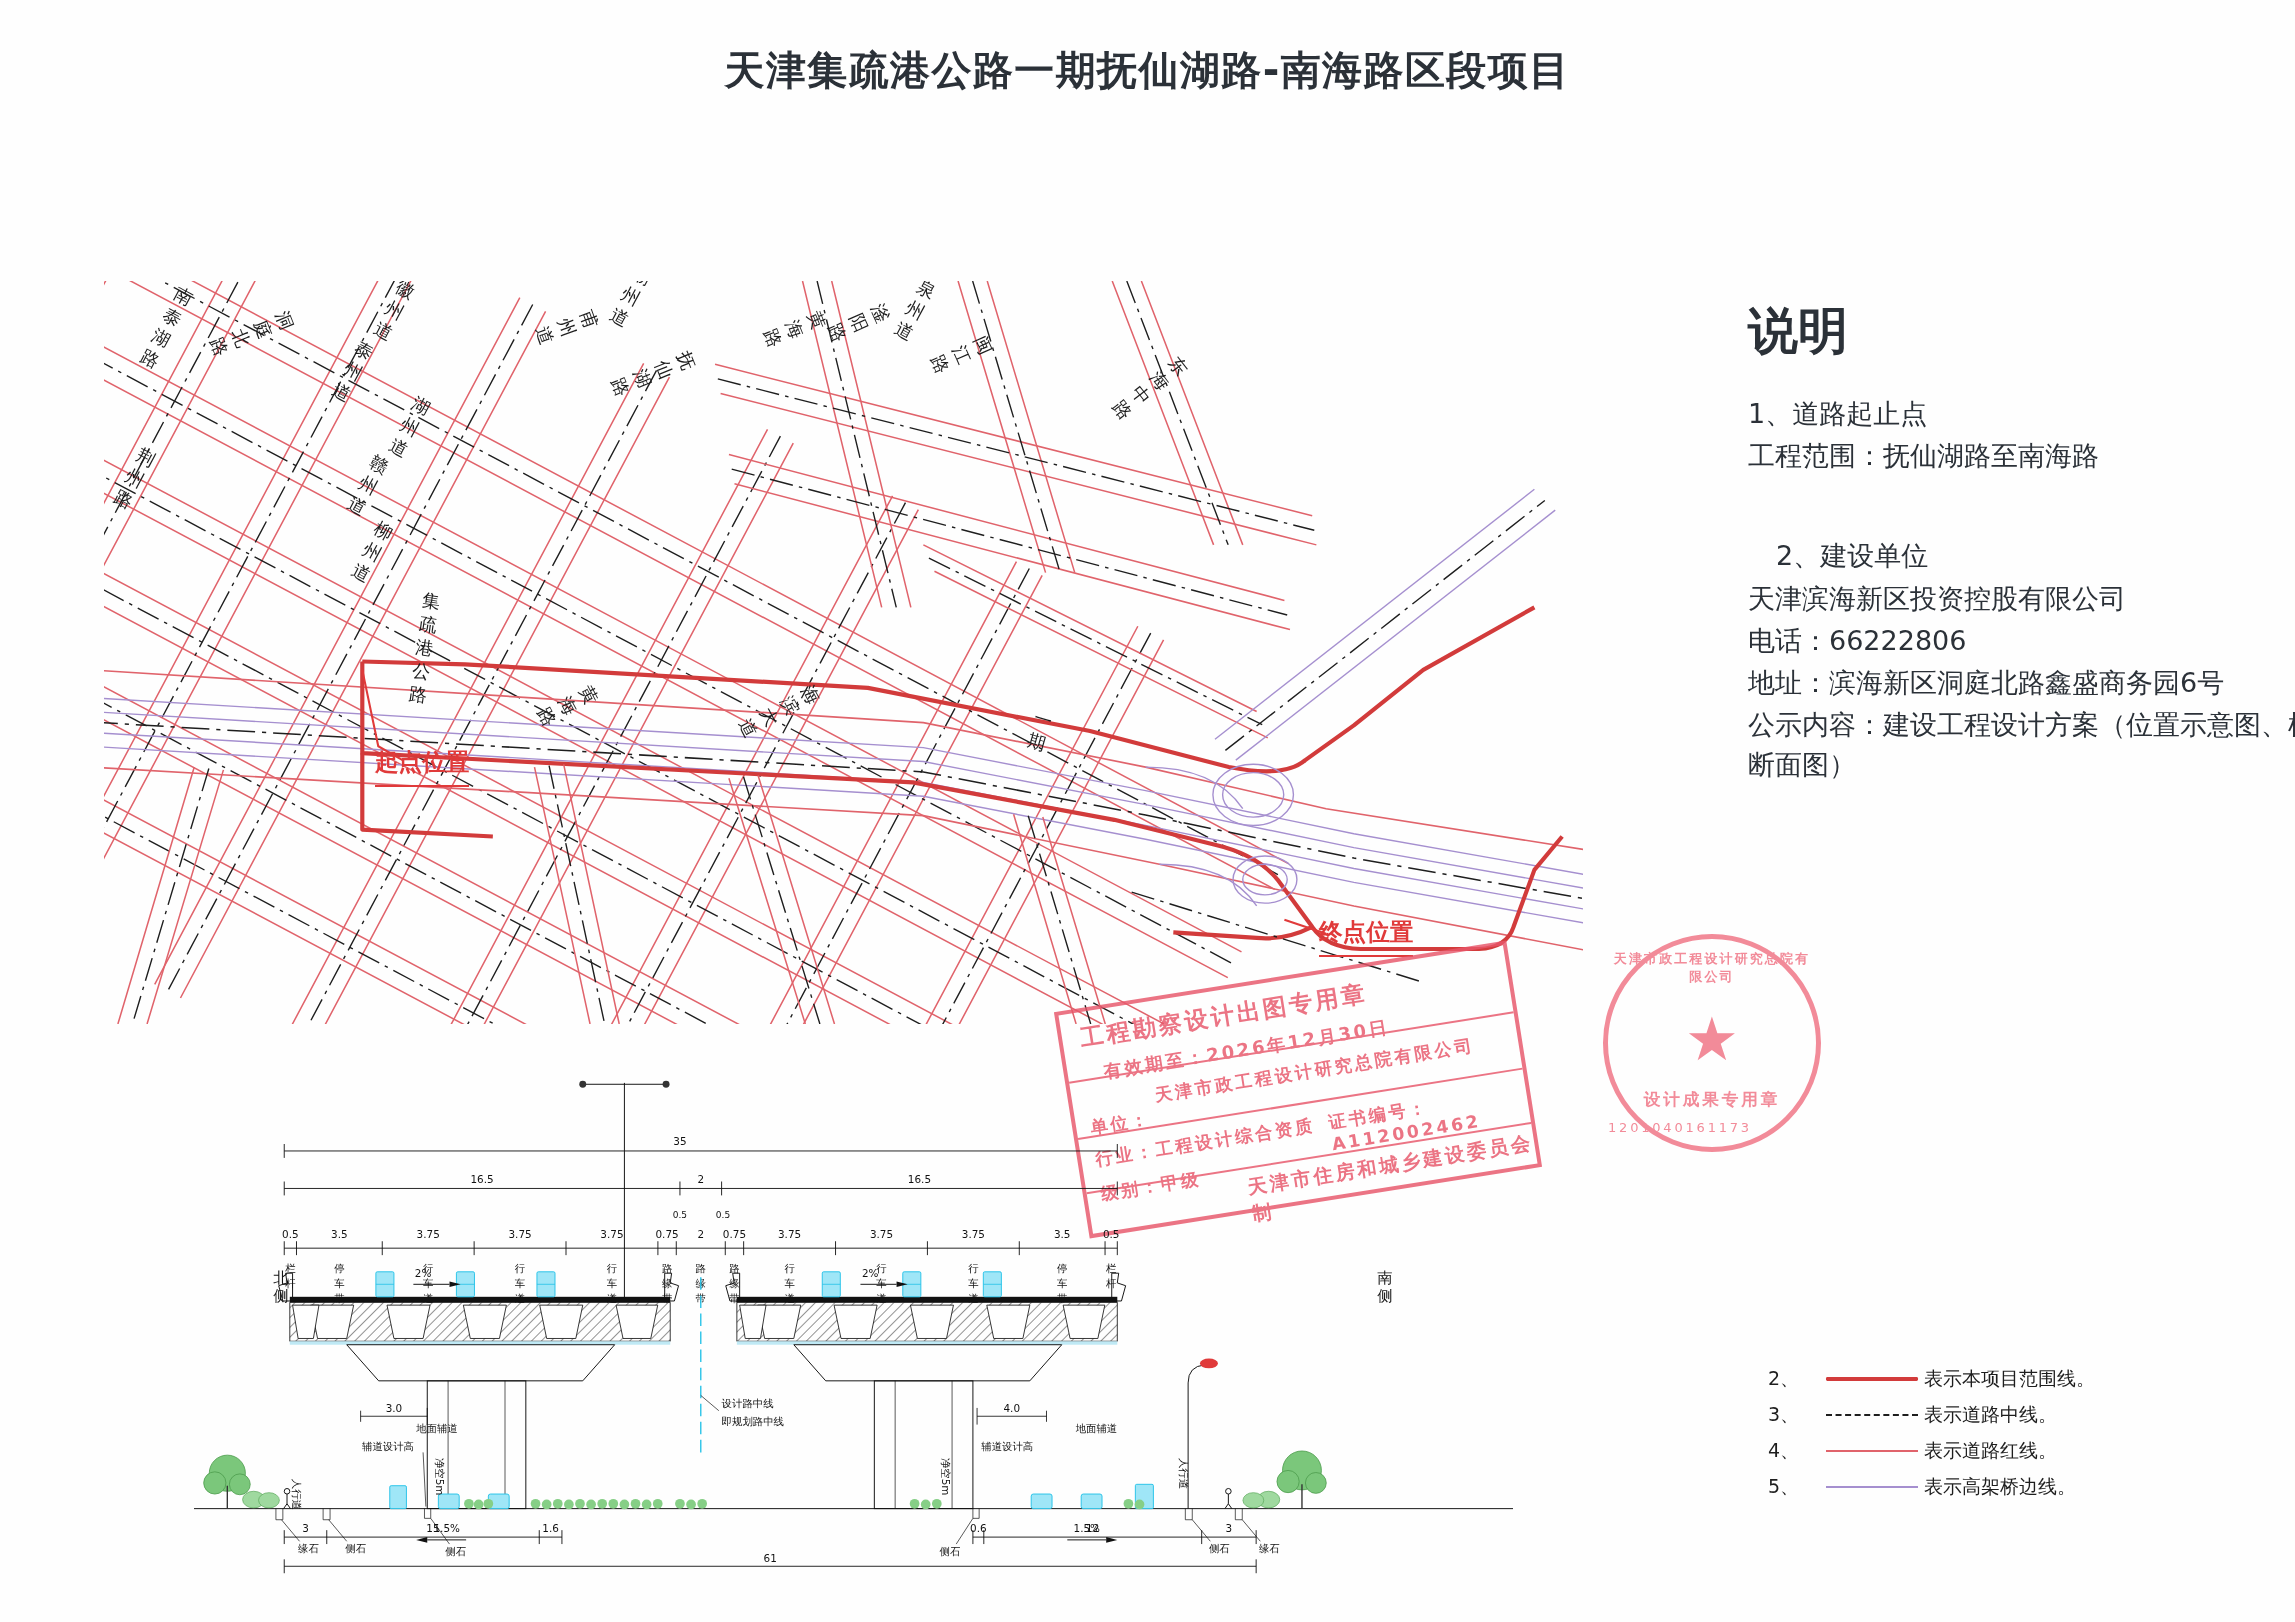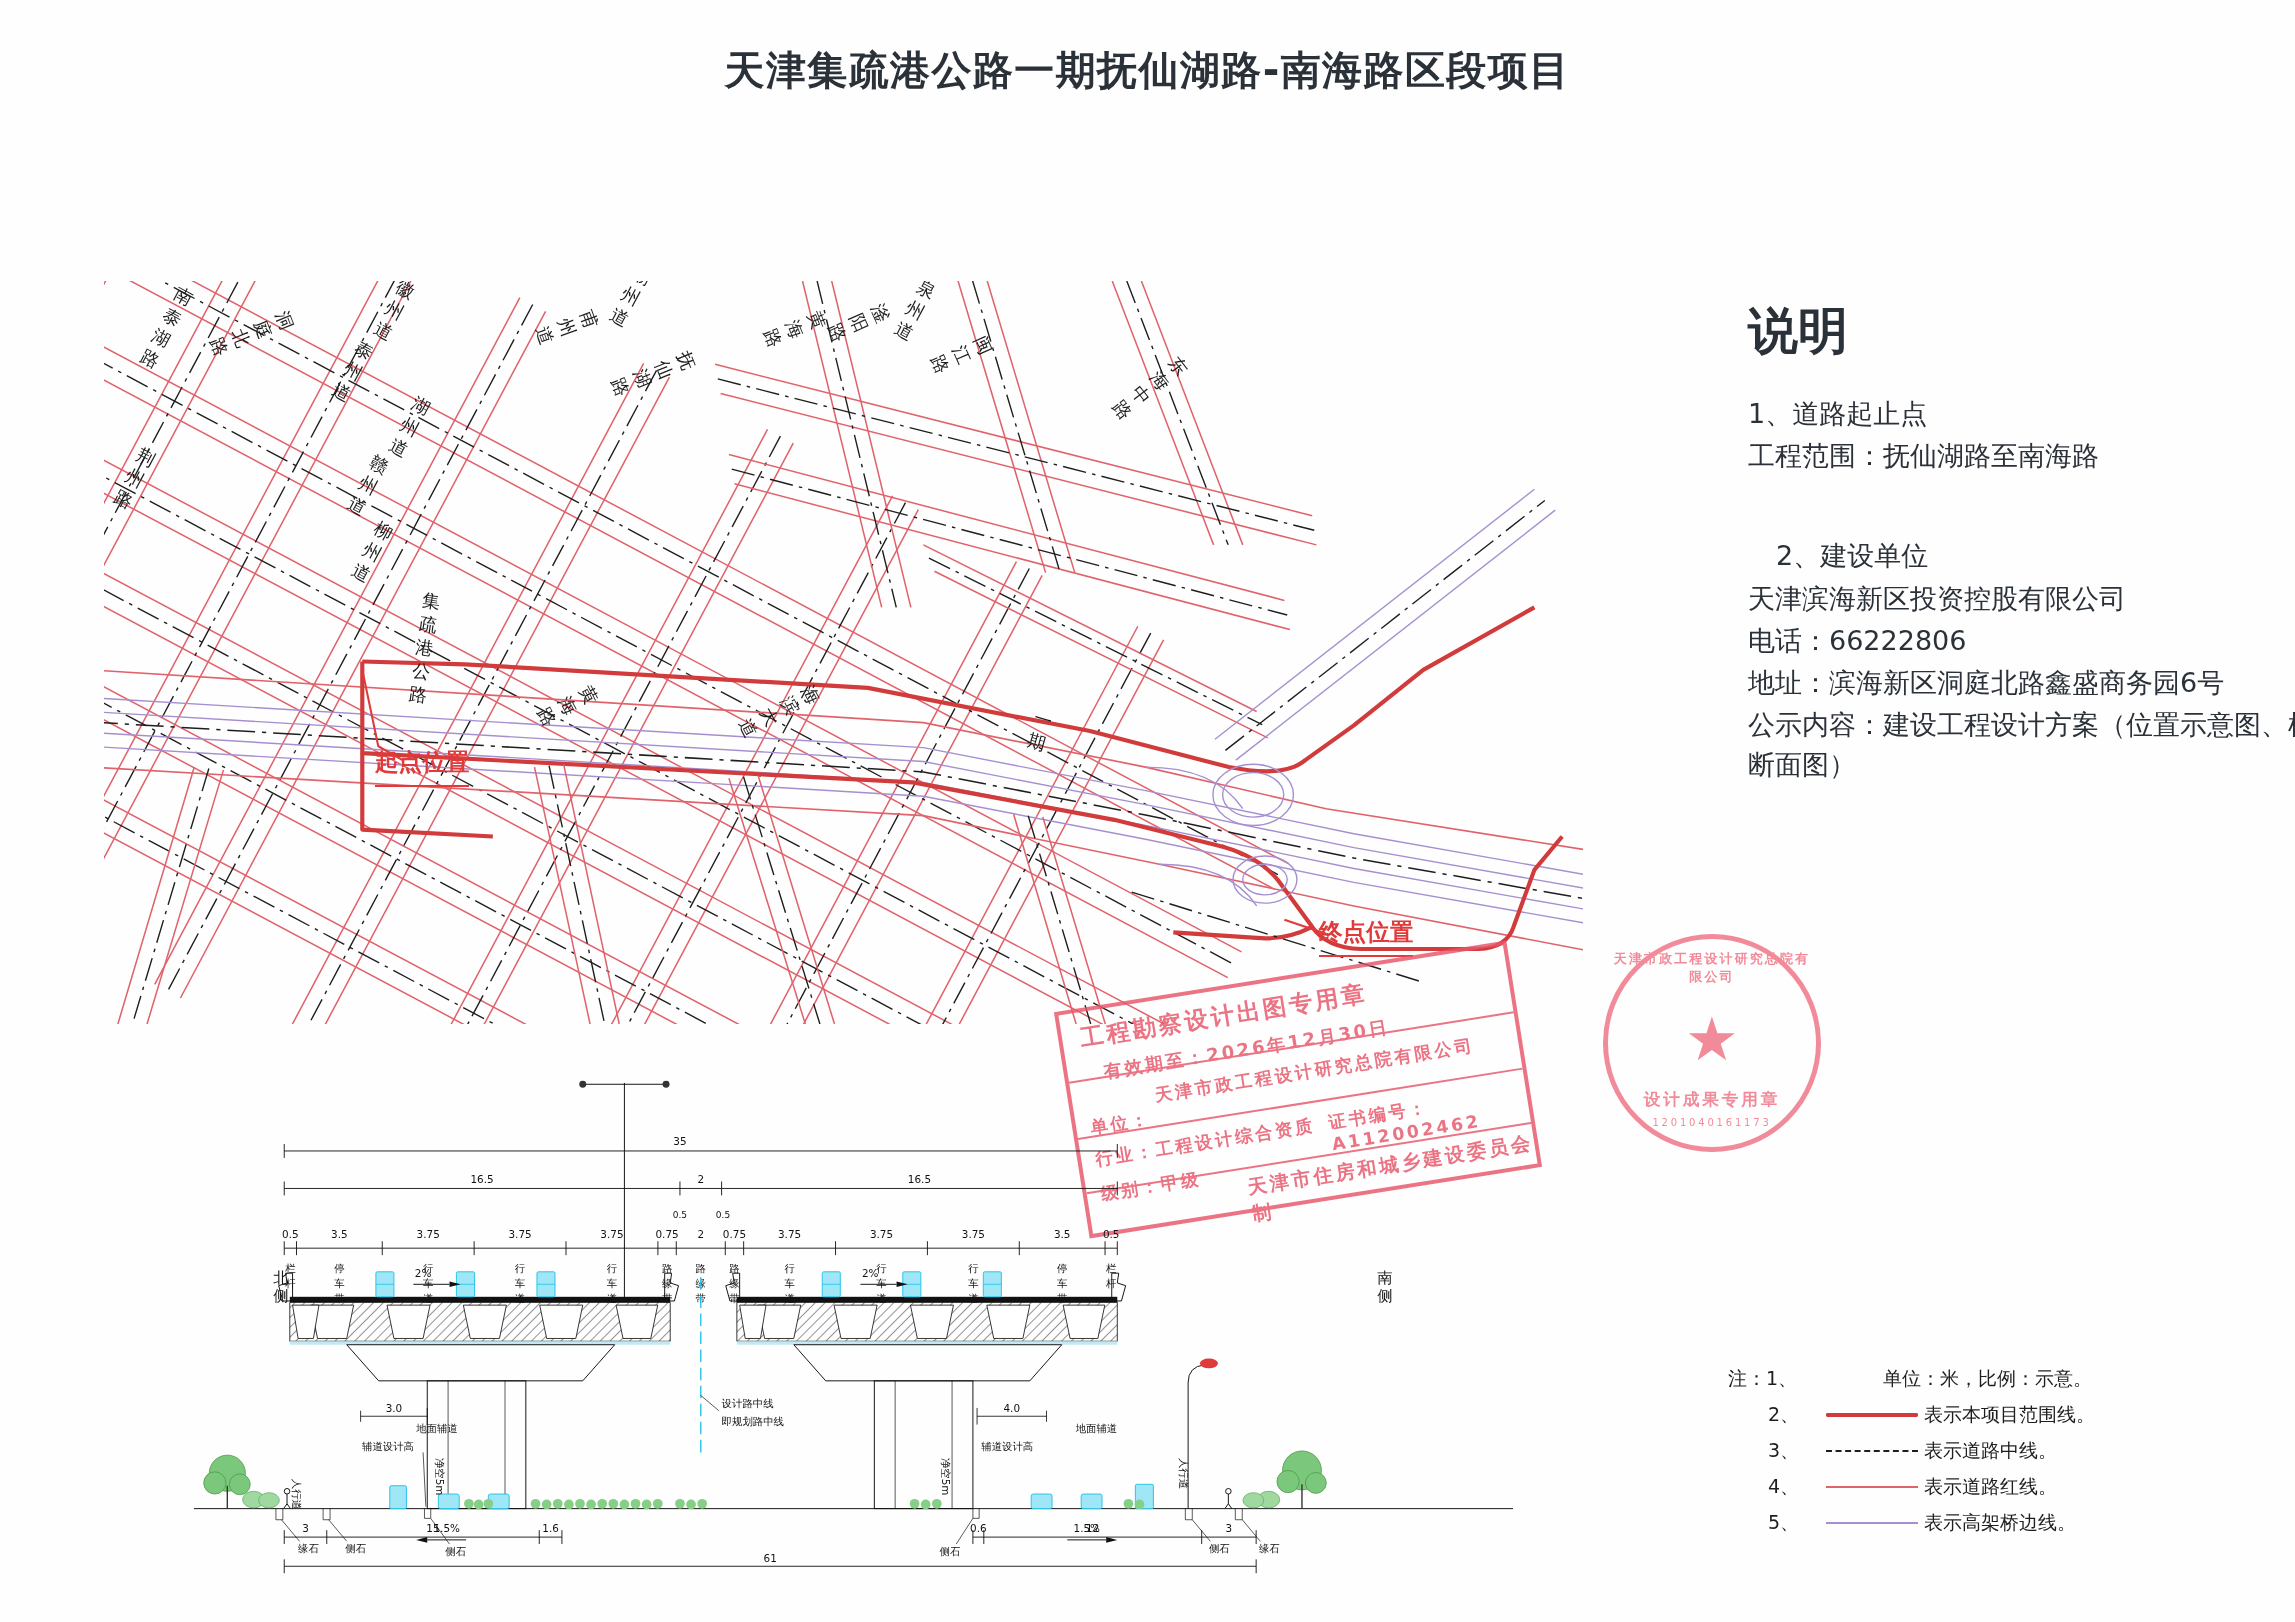--- a/index.html
+++ b/index.html
@@ -74,22 +74,22 @@
   }
   #stamp-circle .arc-top{
     position:absolute;top:11px;left:0;right:0;text-align:center;
     font-size:13px;font-weight:700;letter-spacing:2.1px;
   }
   #stamp-circle .arc-bottom{
     position:absolute;bottom:36px;left:0;right:0;text-align:center;
     font-size:16.7px;font-weight:700;letter-spacing:2.8px;
   }
   #stamp-circle .arc-num{
-    position:absolute;bottom:19px;left:0;right:0;text-align:center;
-    font-size:10px;letter-spacing:2.8px;
+    position:absolute;bottom:12px;left:0;right:0;text-align:left;
+    font-size:13px;letter-spacing:2.8px;
   }
 
   
   #cross-section{position:absolute;left:194px;top:1069px;width:1319px;height:507px;}
   #cross-section svg{display:block;width:100%;height:100%;}
   .dim-txt{font-size:15px;fill:#111;font-family:"DejaVu Sans",sans-serif;}
   .dim-txt.sm{font-size:13px;}
   .cs-label{font-size:15px;fill:#111;font-family:"DejaVu Sans",sans-serif;}
   .cs-line{stroke:#111;stroke-width:1.4;fill:none;}
   .cs-thin{stroke:#111;stroke-width:1;fill:none;}
@@ -782,25 +782,20 @@
       <g stroke="#111" stroke-width="1.3">
         <line x1="130" y1="716" x2="1530" y2="716"></line>
         <line x1="130" y1="706" x2="130" y2="726"></line>
         <line x1="1530" y1="706" x2="1530" y2="726"></line>
       </g>
       <text class="dim-txt" x="830" y="710" text-anchor="middle">61</text>
     </svg>
   </div>
 
   <div id="legend">
-      <div class="lg-row">
-        <div class="lg-num">注：1、</div>
-        <div class="lg-swatch"></div>
-        <div class="lg-text">单位：米，比例：示意。</div>
-      </div>
       <div class="lg-row">
         <div class="lg-num indent">2、</div>
         <div class="lg-swatch">
           <div class="sw-thick"></div>
         </div>
         <div class="lg-text">表示本项目范围线。</div>
       </div>
       <div class="lg-row">
         <div class="lg-num indent">3、</div>
         <div class="lg-swatch">

